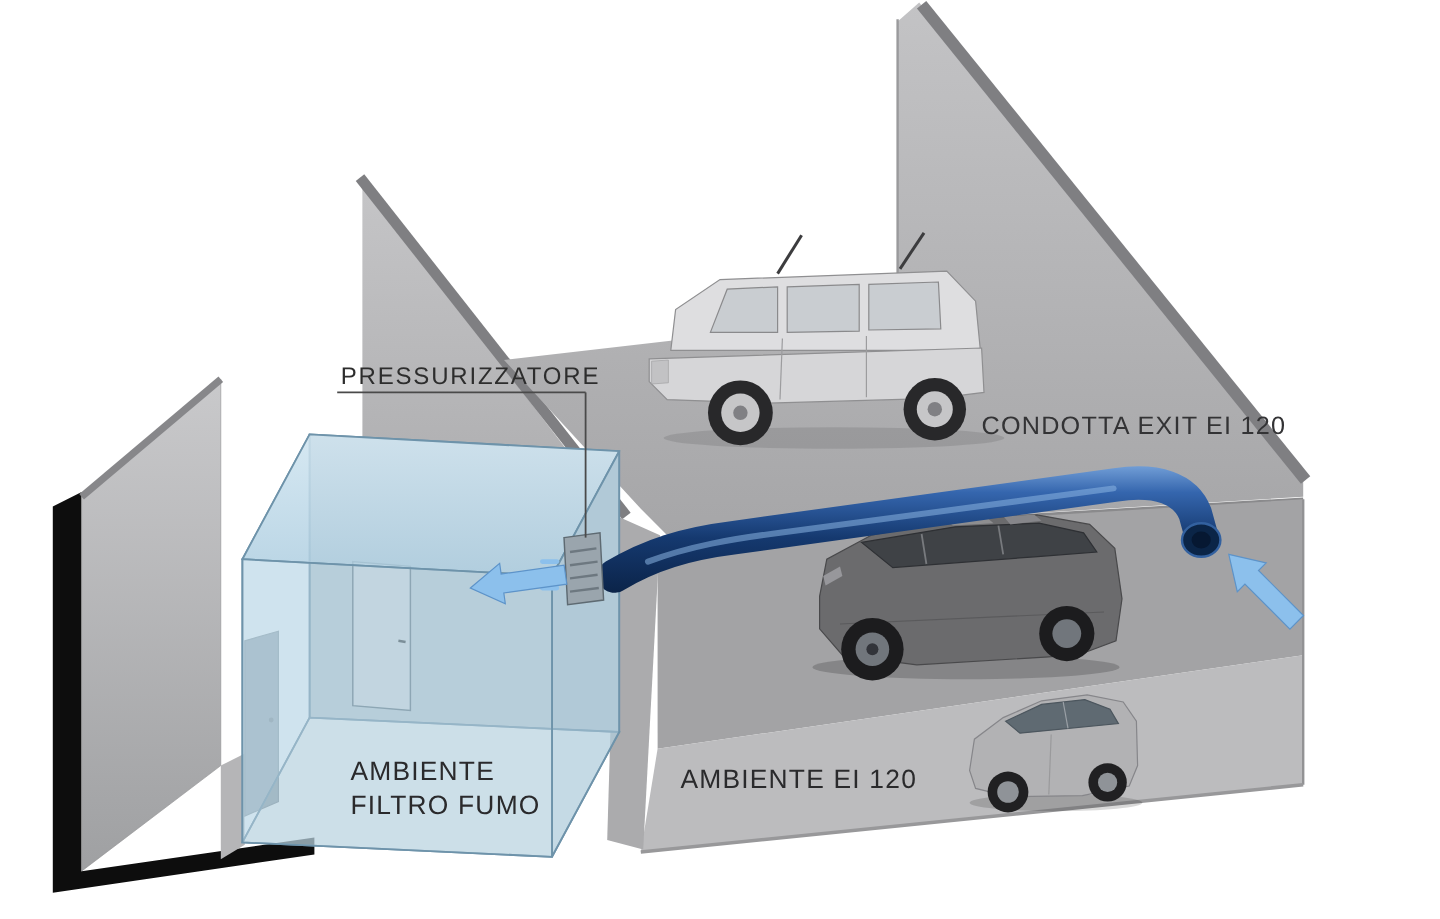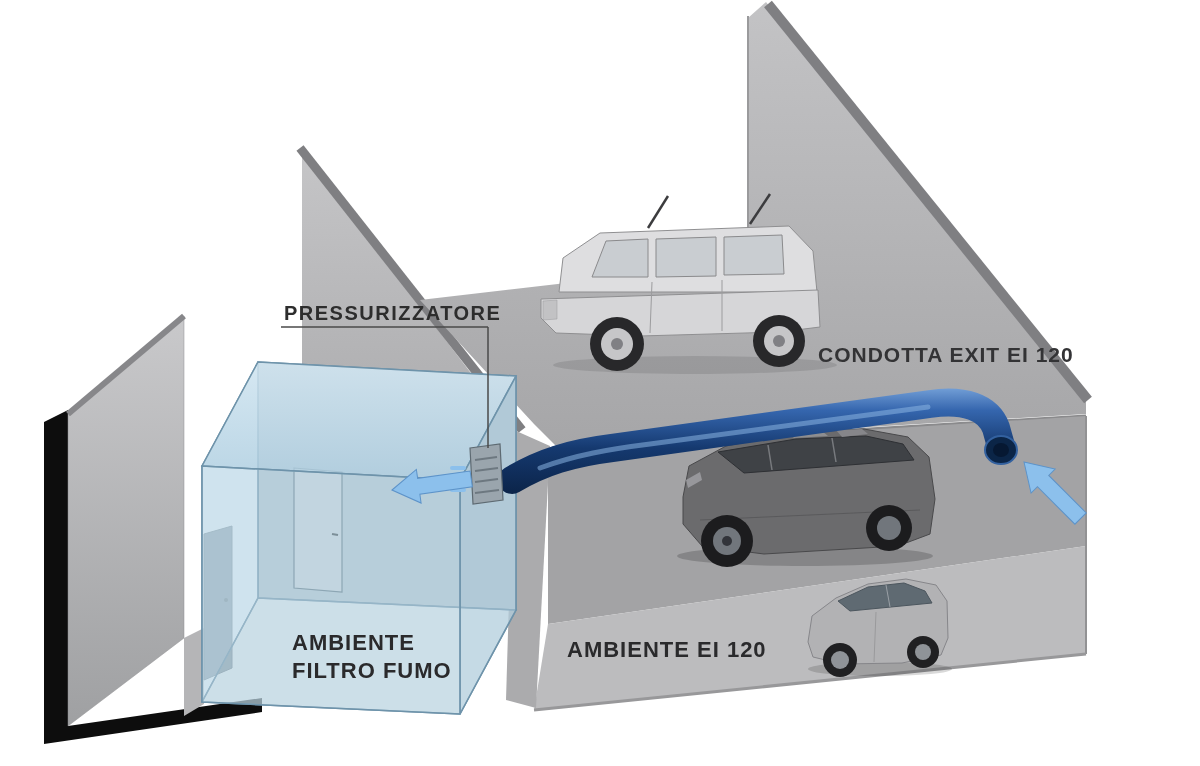--- a/index.html
+++ b/index.html
@@ -1,17 +1,17 @@
 <!DOCTYPE html>
 <html><head>
 <meta charset="utf-8">
 <style>
   html,body{margin:0;padding:0;background:#ffffff;}
   .stage{position:relative;width:1200px;height:766px;background:#ffffff;overflow:hidden;
-         font-family:"Liberation Sans", sans-serif;font-weight:bold;}
+         font-family:"Liberation Sans", sans-serif;}
   svg{display:block;}
   .lbl{font-family:"Liberation Sans", sans-serif;fill:#2d2d2d;}
   .lbl-small{font-size:20px;letter-spacing:1.5px;}
   .lbl-med{font-size:21px;letter-spacing:1px;fill:#333335;}
   .lbl-big{font-size:22px;letter-spacing:1px;fill:#2a2a2c;}
 </style>
 </head>
 <body>
 
 <div class="stage">

